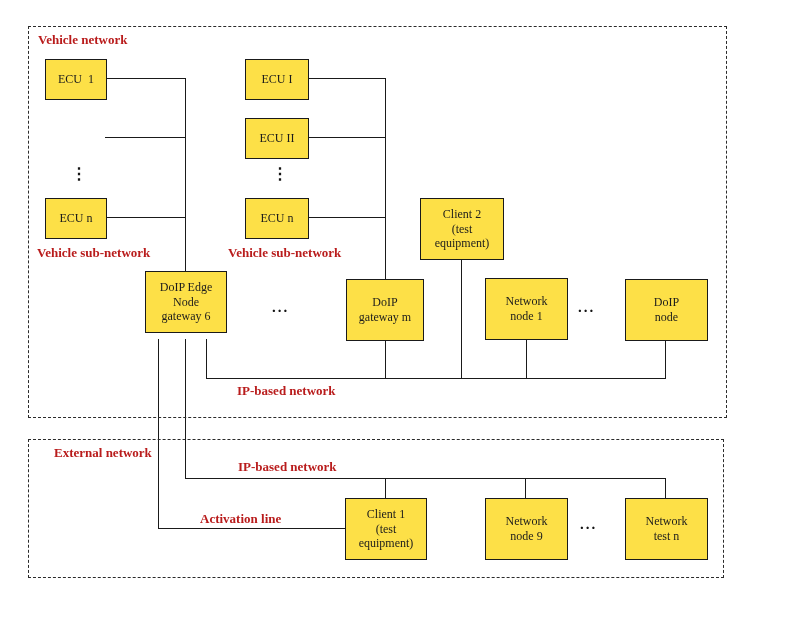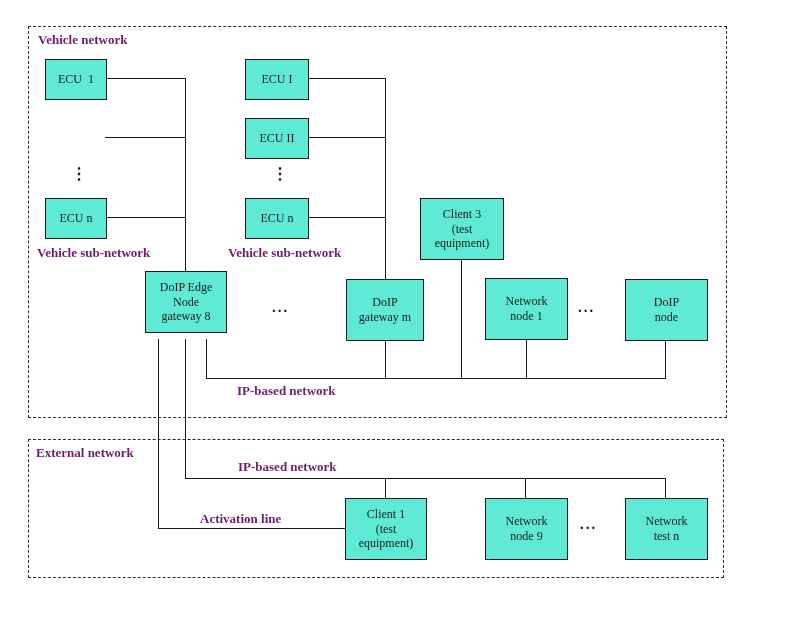--- a/index.html
+++ b/index.html
@@ -2,23 +2,23 @@
 <html><head>
 <meta charset="utf-8">
 <style>
   html,body { margin:0; padding:0; background:#ffffff; }
   .canvas {
     position:relative; width:788px; height:631px; background:#ffffff;
     font-family:"Liberation Serif","DejaVu Serif",serif; color:#1a1a1a;
     overflow:hidden;
   }
   .dashed-box { position:absolute; border:1.5px dashed #2b2b2b; background:transparent; }
-  .region-label { position:absolute; font-weight:bold; font-size:13px; color:#701a75; white-space:nowrap; }
+  .region-label { position:absolute; font-weight:bold; font-size:13px; color:#b91c1c; white-space:nowrap; }
   .node {
-    position:absolute; background:#5eead4; border:1.3px solid #1a1a1a;
+    position:absolute; background:#fde047; border:1.3px solid #1a1a1a;
     display:flex; flex-direction:column; align-items:center; justify-content:center;
     font-size:12px; line-height:1.22; text-align:center; color:#1c1c1c;
   }
   .node span { white-space:pre; }
   .line { position:absolute; background:#1a1a1a; }
   .line.h { height:1.3px; }
   .line.v { width:1.3px; }
   .vdots { position:absolute; font-weight:bold; font-size:16px; line-height:1; color:#141414; }
   .hdots { position:absolute; font-weight:bold; font-size:15px; line-height:1; letter-spacing:2px; color:#141414; }
   .caption {
@@ -58,21 +58,21 @@
 
   <div class="line h" style="left:158px;top:528px;width:187px"></div>
 
   <div class="dashed-box" style="left:28px;top:26px;width:697px;height:390px"></div>
   <div class="dashed-box" style="left:28px;top:439px;width:694px;height:137px"></div>
 
   <div class="region-label" style="left:38px;top:32px">Vehicle network</div>
   <div class="region-label" style="left:37px;top:245px">Vehicle sub-network</div>
   <div class="region-label" style="left:228px;top:245px">Vehicle sub-network</div>
   <div class="region-label" style="left:237px;top:383px">IP-based network</div>
-  <div class="region-label" style="left:36px;top:445px">External network</div>
+  <div class="region-label" style="left:54px;top:445px">External network</div>
   <div class="region-label" style="left:238px;top:459px">IP-based network</div>
   <div class="region-label" style="left:200px;top:511px">Activation line</div>
 
   <div class="node" style="left:45px;top:59px;width:60px;height:39px">
     <span>ECU  1</span>
   </div>
   <div class="vdots" style="left:71px;top:166px">⋮</div>
   <div class="node" style="left:45px;top:198px;width:60px;height:39px">
     <span>ECU n</span>
   </div>
@@ -82,29 +82,29 @@
   </div>
   <div class="node" style="left:245px;top:118px;width:62px;height:39px">
     <span>ECU II</span>
   </div>
   <div class="vdots" style="left:272px;top:166px">⋮</div>
   <div class="node" style="left:245px;top:198px;width:62px;height:39px">
     <span>ECU n</span>
   </div>
 
   <div class="node" style="left:420px;top:198px;width:82px;height:60px">
-    <span>Client 3</span>
+    <span>Client 2</span>
     <span>(test</span>
     <span>equipment)</span>
   </div>
 
   <div class="node" style="left:145px;top:271px;width:80px;height:60px">
     <span>DoIP Edge</span>
     <span>Node</span>
-    <span>gateway 8</span>
+    <span>gateway 6</span>
   </div>
   <div class="hdots" style="left:272px;top:300px">...</div>
   <div class="node" style="left:346px;top:279px;width:76px;height:60px">
     <span>DoIP</span>
     <span>gateway m</span>
   </div>
   <div class="node" style="left:485px;top:278px;width:81px;height:60px">
     <span>Network</span>
     <span>node 1</span>
   </div>

